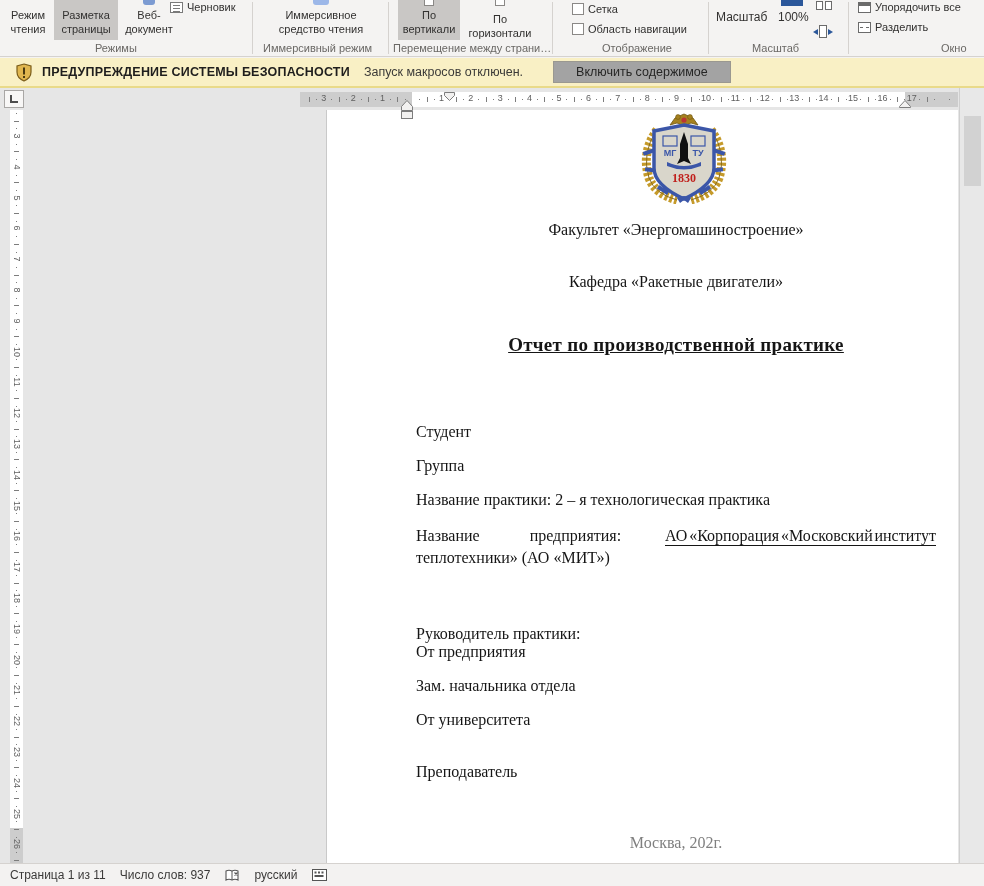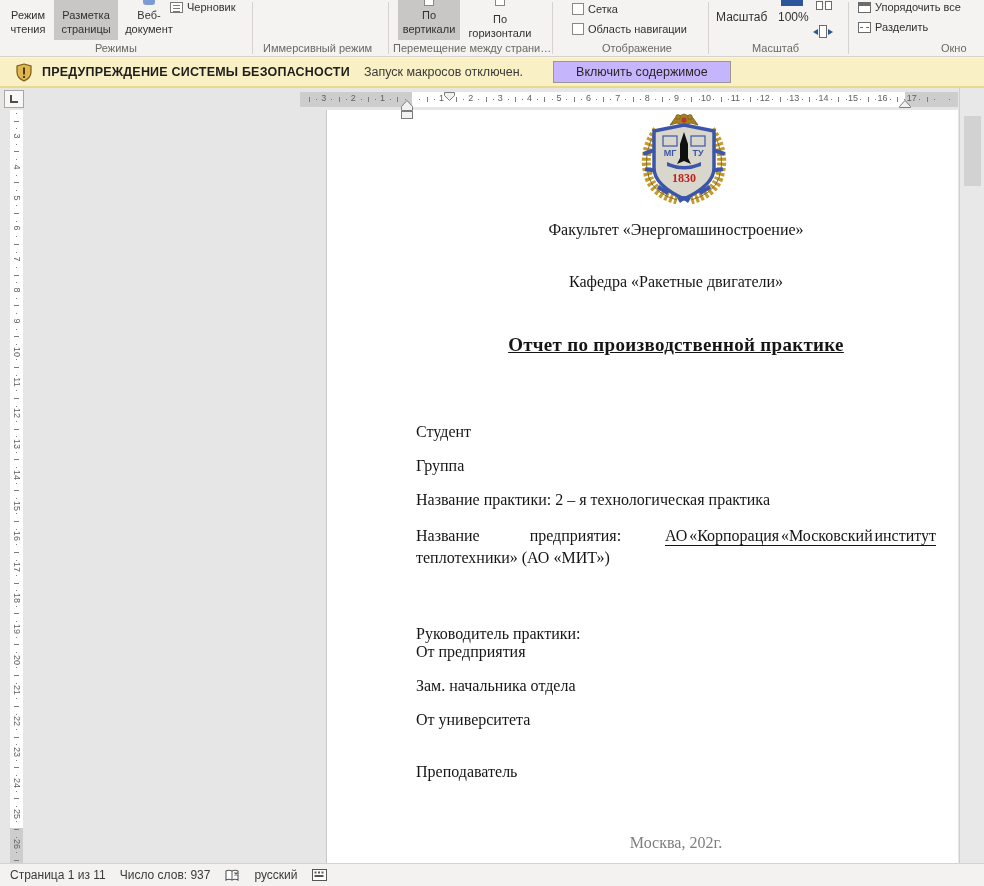--- a/index.html
+++ b/index.html
@@ -27,21 +27,21 @@
   .icon-twopages i { width:7px; height:9px; border:1px solid #6b6b6b; background:#fff; }
   .icon-pagewidth { position:absolute; width:20px; height:13px; }
   .icon-pagewidth .pg { position:absolute; left:6px; top:0; width:8px; height:13px; border:1px solid #6b6b6b; background:#fff; }
   .icon-pagewidth .ar-l { position:absolute; left:0; top:4px; border-top:3px solid transparent; border-bottom:3px solid transparent; border-right:5px solid #2b579a; }
   .icon-pagewidth .ar-r { position:absolute; right:0; top:4px; border-top:3px solid transparent; border-bottom:3px solid transparent; border-left:5px solid #2b579a; }
 
   
   .warnbar { position:absolute; left:0; top:58px; width:984px; height:30px; background:#f9f0c5; border-bottom:2px solid #e9da8a; display:flex; align-items:center; }
   .warn-title { font-weight:bold; font-size:12.5px; color:#1f1e1d; margin-left:10px; letter-spacing:0.2px; }
   .warn-msg { font-size:12.5px; color:#3b3a38; margin-left:14px; }
-  .warn-btn { margin-left:30px; height:22px; padding:0 22px; background:#c4b5fd; border:1px solid #9a9890; font-size:12.5px; color:#262625; display:flex; align-items:center; cursor:default; }
+  .warn-btn { margin-left:30px; height:22px; padding:0 22px; background:#a3a3a3; border:1px solid #9a9890; font-size:12.5px; color:#262625; display:flex; align-items:center; cursor:default; }
 
   
   .main { position:absolute; left:0; top:88px; width:984px; height:775px; background:#e6e6e6; overflow:hidden; }
 
   
   .hruler { position:absolute; left:300px; top:4px; width:658px; height:15px; background:#cdcdcd; overflow:visible; }
   .hruler .white { position:absolute; left:112px; top:0; width:493px; height:15px; background:#ffffff; }
   .rnum { position:absolute; top:1px; font-size:9px; color:#5f5f5f; transform:translateX(-50%); font-family:"Liberation Sans",sans-serif; }
   .tick-h { position:absolute; top:7px; width:1px; height:1px; background:#7d7d7d; }
   .tick-h.half { top:5px; height:5px; }
@@ -94,20 +94,24 @@
       <div class="sliver" style="left:23px;width:12px;height:5px;background:#7c9bd2;border-radius:0 0 3px 3px;"></div>
       <span>Веб-документ</span>
     </div>
     <div class="rb-row" style="left:170px;top:1px;">
       <span class="mini-icon icon-doc"></span>
       <span>Черновик</span>
     </div>
     <div class="rb-grouplabel" style="left:95px;">Режимы</div>
     <div class="rb-sep" style="left:252px;"></div>
 
+    <div class="rb-btn" style="left:262px;top:0;width:118px;height:40px;padding-top:8px;">
+      <div class="sliver" style="left:51px;width:16px;height:5px;background:#9cb7e8;border-radius:0 0 3px 3px;"></div>
+      <span>Иммерсивное средство чтения</span>
+    </div>
     <div class="rb-grouplabel" style="left:263px;">Иммерсивный режим</div>
     <div class="rb-sep" style="left:388px;"></div>
 
     <div class="rb-btn hl" style="left:398px;top:0;width:62px;height:40px;padding-top:8px;">
       <div class="sliver" style="left:26px;width:10px;height:6px;background:#fff;border:1px solid #8a8886;border-top:none;"></div>
       <span>По вертикали</span>
     </div>
     <div class="rb-btn" style="left:461px;top:0;width:78px;height:40px;padding-top:12px;">
       <div class="sliver" style="left:34px;width:10px;height:6px;background:#fff;border:1px solid #8a8886;border-top:none;"></div>
       <span>По горизонтали</span>

